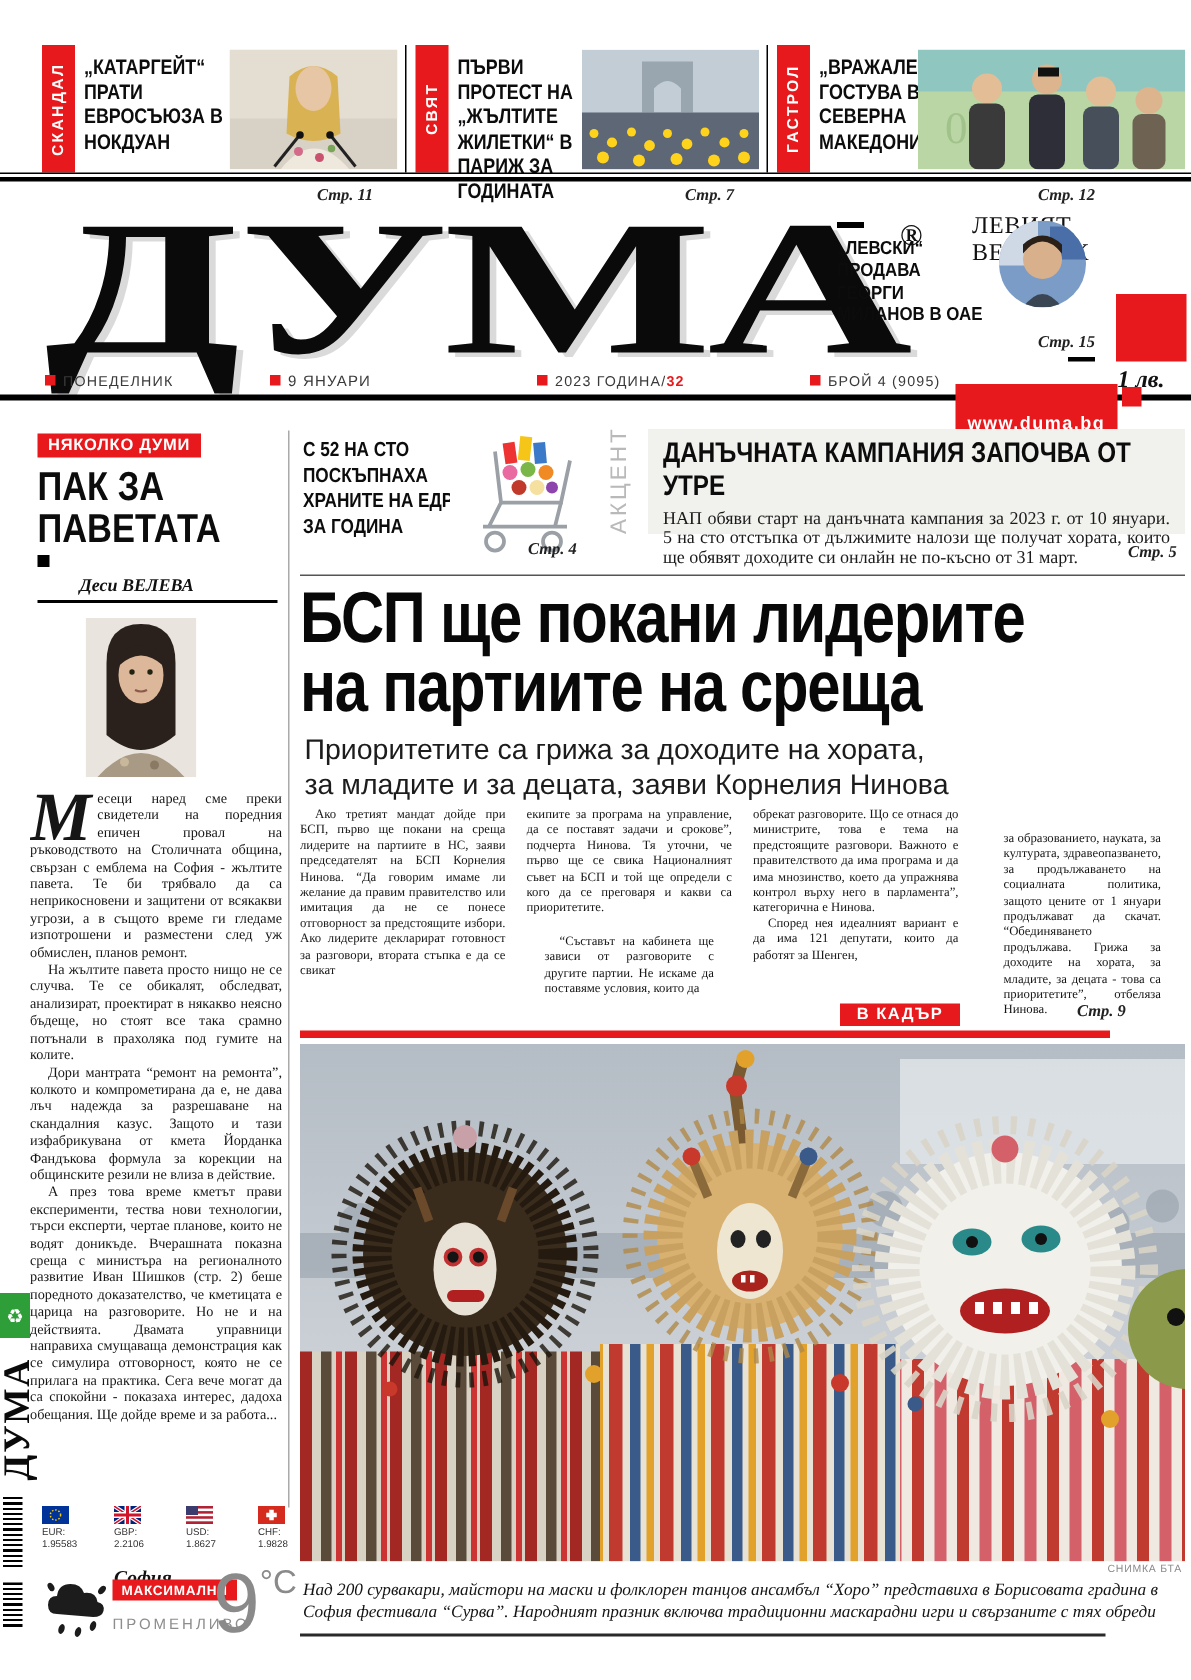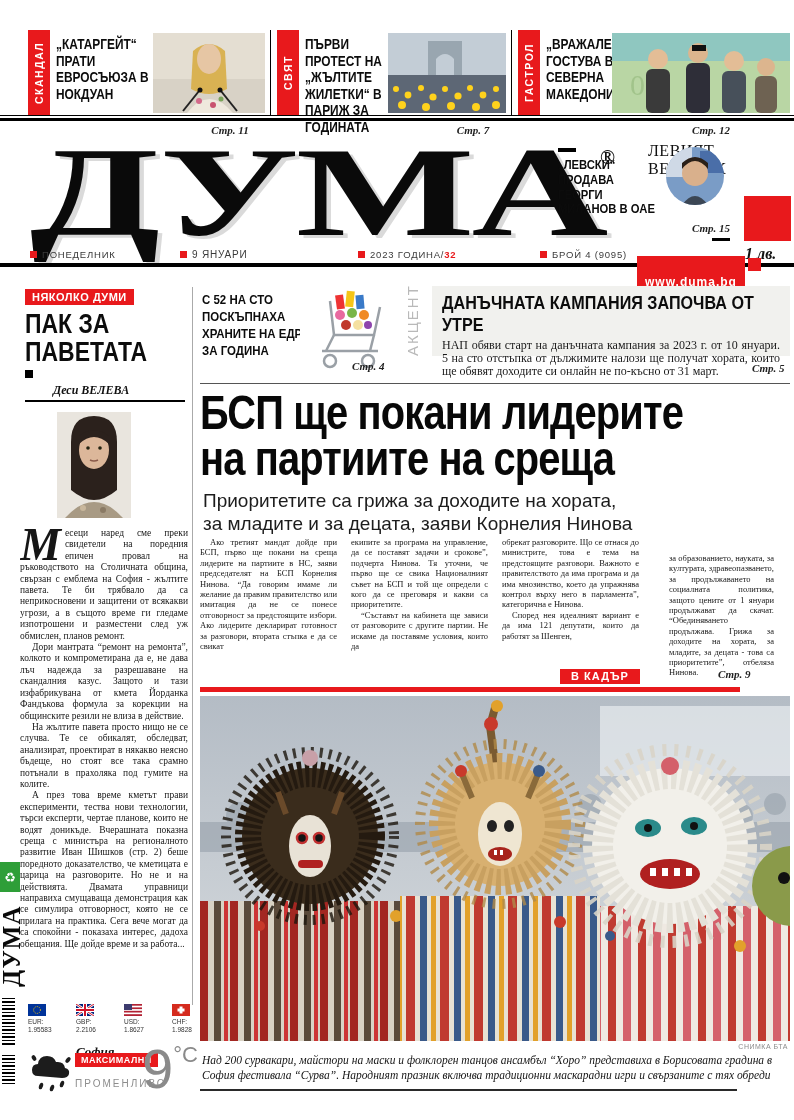--- a/index.html
+++ b/index.html
@@ -161,22 +161,22 @@
         <circle cx="43" cy="36" r="1.8" fill="#221"></circle>
       <path d="M33 48 Q37 50 41 48" stroke="#8a5a4a" stroke-width="1.4" fill="none"></path>
       <path d="M8 106 Q37 74 66 106 Z" fill="#a89a84"></path>
       <circle cx="26" cy="96" r="3" fill="#c9b79c"></circle>
         <circle cx="46" cy="98" r="3" fill="#8a7a64"></circle>
     </svg>
   </div>
 
   <div class="abs bodytxt" style="left:20px;top:528px;width:168px;height:472px;font-size:9.5px;line-height:11.4px;overflow:hidden;">
     <p style="margin:0;"><span class="dropcap">М</span><span>есеци наред сме преки свидетели на поредния епичен провал на ръководството на Столичната община, свързан с емблема на София - жълтите павета. Те би трябвало да са неприкосновени и защитени от всякакви угрози, а в същото време ги гледаме изпотрошени и разместени след уж обмислен, планов ремонт.</span></p>
+    <p style="margin:0;text-indent:12px;">На жълтите павета просто нищо не се случва. Те се обикалят, обследват, анализират, проектират в някакво неясно бъдеще, но стоят все така срамно потънали в прахоляка под гумите на колите.</p>
     <p style="margin:0;text-indent:12px;">Дори мантрата “ремонт на ремонта”, колкото и компрометирана да е, не дава лъч надежда за разрешаване на скандалния казус. Защото и тази изфабрикувана от кмета Йорданка Фандъкова формула за корекции на общинските резили не влиза в действие.</p>
-    <p style="margin:0;text-indent:12px;">На жълтите павета просто нищо не се случва. Те се обикалят, обследват, анализират, проектират в някакво неясно бъдеще, но стоят все така срамно потънали в прахоляка под гумите на колите.</p>
     <p style="margin:0;text-indent:12px;">А през това време кметът прави експерименти, тества нови технологии, търси експерти, чертае планове, които не водят доникъде. Вчерашната показна среща с министъра на регионалното развитие Иван Шишков (стр. 2) беше поредното доказателство, че кметицата е царица на разговорите. Но не и на действията. Двамата управници направиха смущаваща демонстрация как се симулира отговорност, която не се прилага на практика. Сега вече могат да са спокойни - показаха интерес, дадоха обещания. Ще дойде време и за работа...</p>
   </div>
 
   <div class="abs" style="left:192px;top:287px;width:1px;height:718px;background:#aaa;"></div>
 
   <div class="abs cx" style="left:202px;top:292px;width:139px;font-size:13.5px;font-weight:bold;line-height:1.25;transform:scaleX(0.85);color:#0c0c0c;">С 52 НА СТО ПОСКЪПНАХА ХРАНИТЕ НА ЕДРО ЗА ГОДИНА</div>
   <div class="abs photo" style="left:300px;top:287px;width:96px;height:86px;">
     <svg width="96" height="86" viewBox="0 0 96 86">
       <rect width="96" height="86" fill="#fff"></rect>
       <g stroke="#9aa0a6" stroke-width="2.5" fill="none">
@@ -219,21 +219,21 @@
     <span style="display:block;">Приоритетите са грижа за доходите на хората,</span>
     <span style="display:block;">за младите и за децата, заяви Корнелия Нинова</span>
   </div>
 
   <div class="abs" style="left:200px;top:537px;width:590px;height:148px;">
     <div class="bodytxt" style="position:absolute;left:0;width:137px;height:148px;font-size:8.5px;line-height:10.4px;overflow:hidden;">
       <p style="margin:0;text-indent:10px;">Ако третият мандат дойде при БСП, първо ще покани на среща лидерите на партиите в НС, заяви председателят на БСП Корнелия Нинова. “Да говорим имаме ли желание да правим правителство или имитация да не се понесе отговорност за предстоящите избори. Ако лидерите декларират готовност за разговори, втората стъпка е да се свикат</p>
     </div>
     <div class="bodytxt" style="position:absolute;left:151px;width:137px;height:148px;font-size:8.5px;line-height:10.4px;overflow:hidden;">
       <p style="margin:0;">екипите за програма на управление, да се поставят задачи и срокове”, подчерта Нинова. Тя уточни, че първо ще се свика Националният съвет на БСП и той ще определи с кого да се преговаря и какви са приоритетите.</p>
-      <p style="margin:0;text-indent:10px;">“Съставът на кабинета ще зависи от разговорите с другите партии. Не искаме да поставяме условия, които да</p>
+      <p style="margin:12px;text-indent:10px;">“Съставът на кабинета ще зависи от разговорите с другите партии. Не искаме да поставяме условия, които да</p>
     </div>
     <div class="bodytxt" style="position:absolute;left:302px;width:137px;height:148px;font-size:8.5px;line-height:10.4px;overflow:hidden;">
       <p style="margin:0;">обрекат разговорите. Що се отнася до министрите, това е тема на предстоящите разговори. Важното е правителството да има програма и да има мнозинство, което да упражнява контрол върху него в парламента”, категорична е Нинова.</p>
       <p style="margin:0;text-indent:10px;">Според нея идеалният вариант е да има 121 депутати, които да работят за Шенген,</p>
     </div>
     <div class="bodytxt" style="position:absolute;left:453px;width:137px;height:148px;font-size:8.5px;line-height:10.4px;overflow:hidden;">
       <p style="margin:16px;">за образованието, науката, за културата, здравеопазването, за продължаването на социалната политика, защото цените от 1 януари продължават да скачат. “Обединяването продължава. Грижа за доходите на хората, за младите, за децата - това са приоритетите”, отбеляза Нинова.</p>
     </div>
   </div>
   <div class="abs pageref" style="left:718px;top:668px;">Стр. 9</div>

